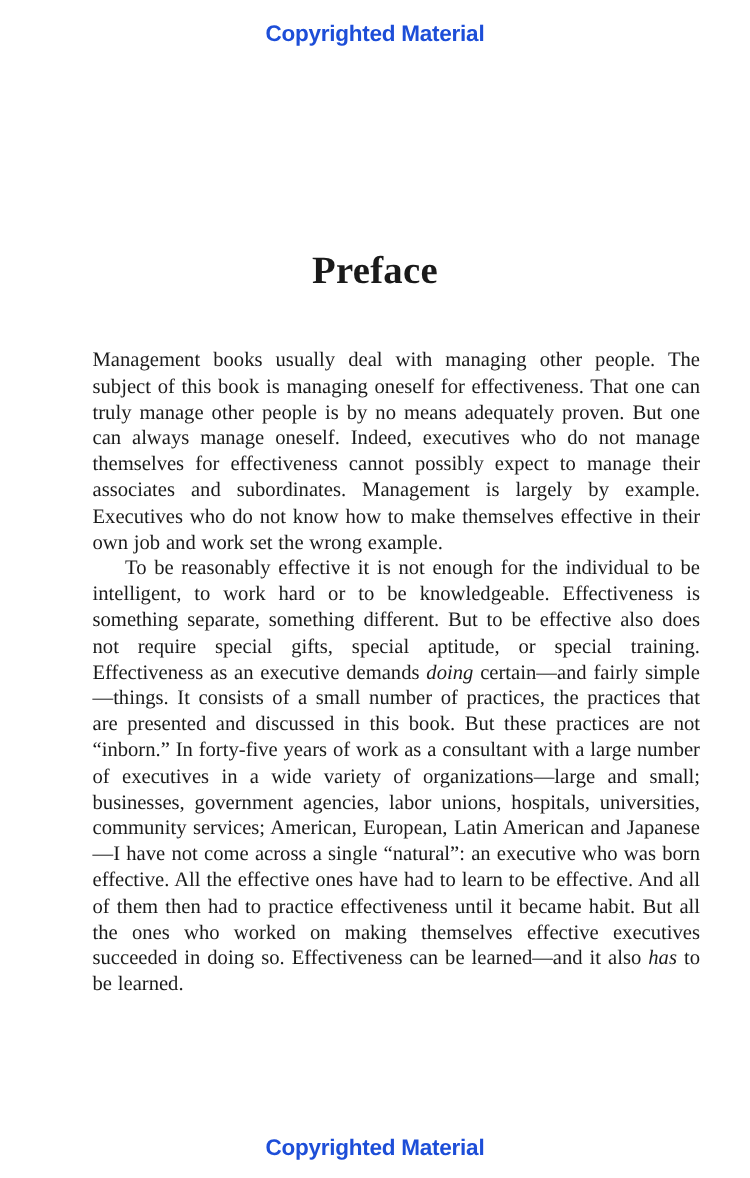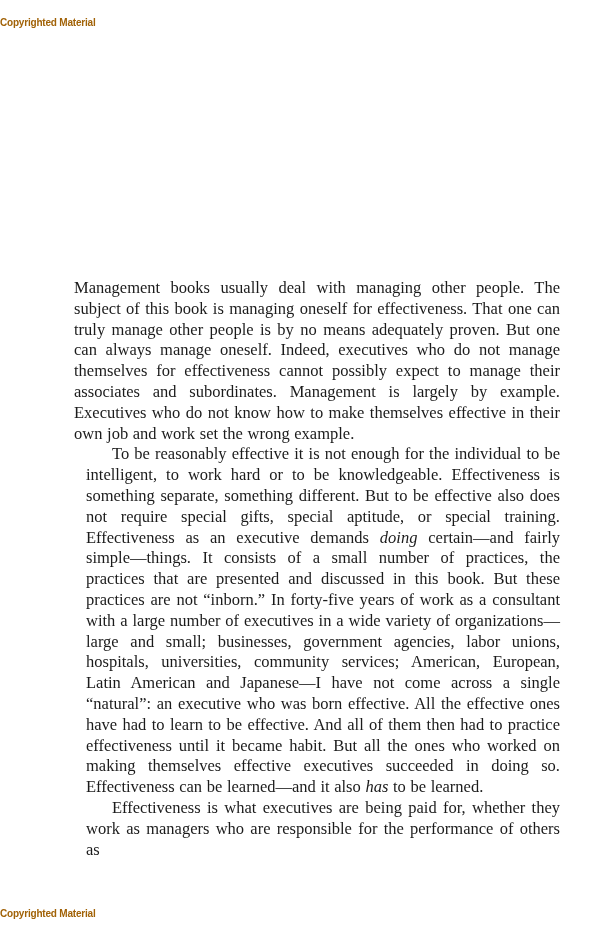--- a/index.html
+++ b/index.html
@@ -12,26 +12,26 @@
     width: 600px;
     height: 942px;
     background: #ffffff;
     overflow: hidden;
     font-family: "Liberation Serif", serif;
   }
   .copyright-notice {
     position: absolute;
     left: 0;
     width: 100%;
-    text-align: left;
+    text-align: center;
     font-family: "Liberation Sans", sans-serif;
-    font-size: 10px;
+    font-size: 18px;
     font-weight: 700;
     letter-spacing: -0.2px;
-    color: #a16207;
+    color: #1d4ed8;
   }
   .copyright-top { top: 17px; }
   .copyright-bottom { top: 908px; }
   .page-title {
     position: absolute;
     top: 198px;
     left: 0;
     width: 100%;
     margin: 0;
     text-align: center;
@@ -51,35 +51,34 @@
     line-height: 20.8px;
     color: #1b1b1b;
     word-spacing: 0.5px;
   }
   .body-text p {
     margin: 0;
     padding: 0;
   }
   .body-text p.indented {
     text-indent: 26px;
-    margin-left: 12px;
   }
   .body-text .run-italic {
     font-style: italic;
   }
 </style>
 </head>
 <body>
 
 <div class="page">
 
   <div class="copyright-notice copyright-top">Copyrighted Material</div>
 
+  <h1 class="page-title">Preface</h1>
 
   <div class="body-text">
       <p><span>Management books usually deal with managing other people. The subject of this book is managing oneself for effectiveness. That one can truly manage other people is by no means adequately proven. But one can always manage oneself. Indeed, executives who do not manage themselves for effectiveness cannot possibly expect to manage their associates and subordinates. Management is largely by example. Executives who do not know how to make themselves effective in their own job and work set the wrong example.</span></p>
       <p class="indented"><span>To be reasonably effective it is not enough for the individual to be intelligent, to work hard or to be knowledgeable. Effectiveness is something separate, something different. But to be effective also does not require special gifts, special aptitude, or special training. Effectiveness as an executive demands </span><span class="run-italic">doing</span><span> certain—and fairly simple—things. It consists of a small number of practices, the practices that are presented and discussed in this book. But these practices are not “inborn.” In forty-five years of work as a consultant with a large number of executives in a wide variety of organizations—large and small; businesses, government agencies, labor unions, hospitals, universities, community services; American, European, Latin American and Japanese—I have not come across a single “natural”: an executive who was born effective. All the effective ones have had to learn to be effective. And all of them then had to practice effectiveness until it became habit. But all the ones who worked on making themselves effective executives succeeded in doing so. Effectiveness can be learned—and it also </span><span class="run-italic">has</span><span> to be learned.</span></p>
-      <p class="indented"><span>Effectiveness is what executives are being paid for, whether they work as managers who are responsible for the performance of others as</span></p>
     </div>
 
   <div class="copyright-notice copyright-bottom">Copyrighted Material</div>
 
 </div>
 
 </body></html>

